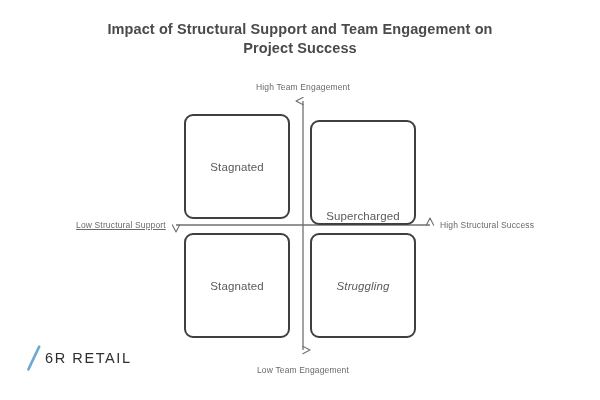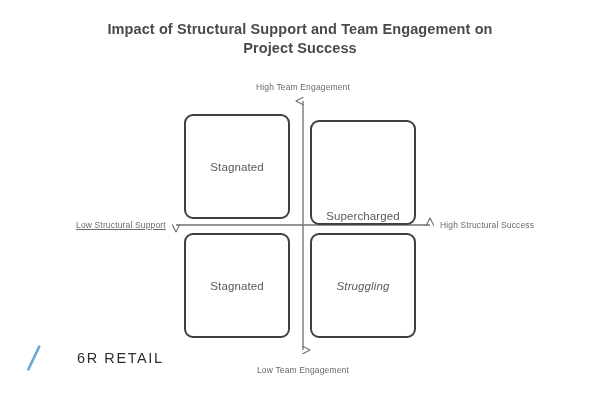--- a/index.html
+++ b/index.html
@@ -105,21 +105,20 @@
   }
 
   
   .logo {
     position: absolute;
     left: 26px;
     top: 344px;
     display: flex;
     align-items: center;
     height: 28px;
-    gap: 32px;
   }
   .logo-slash {
     width: 16px;
     height: 26px;
     margin-right: 3px;
     flex: none;
   }
   .logo-text {
     font-size: 14.5px;
     color: #2e2e30;

